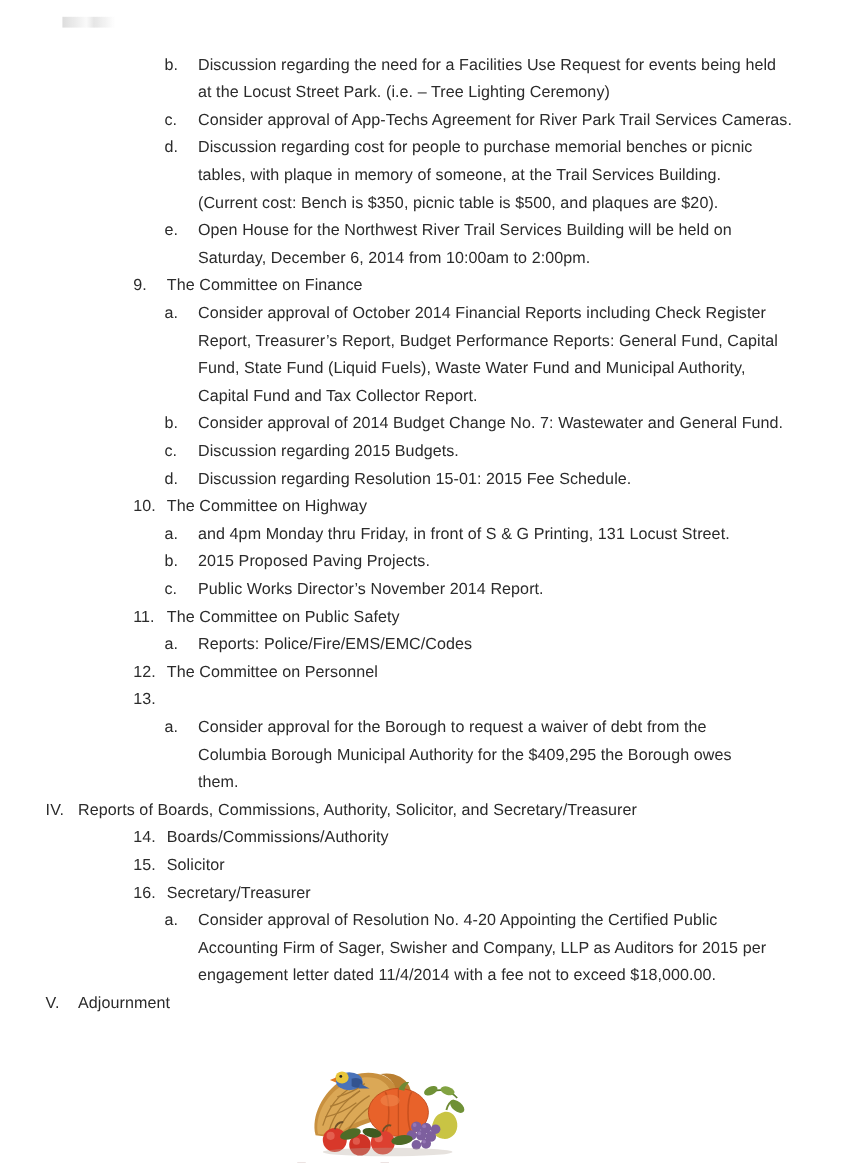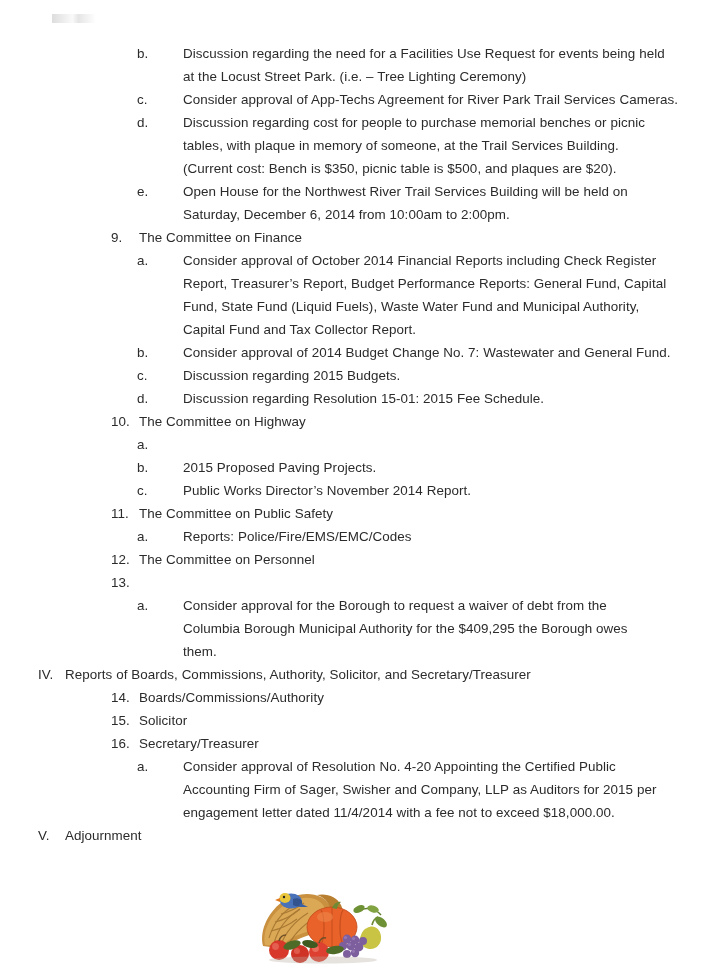--- a/index.html
+++ b/index.html
@@ -93,21 +93,20 @@
 
   
   .lvl-alpha {
     padding-left: 137px;
   }
   .lvl-alpha > .marker {
     width: 28px;
   }
   .lvl-alpha > .body {
     padding-right: 24px;
-    margin-left: 18px;
   }
 
   
   .banner {
     position: absolute;
     left: 0;
     top: 884px;
     width: 583px;
     height: 85px;
     display: flex;
@@ -211,20 +210,21 @@
       </div>
       <div class="item lvl-num">
         <span class="marker">10.</span>
         <span class="body">
           <span class="line">The Committee on Highway</span>
         </span>
       </div>
       <div class="item lvl-alpha">
         <span class="marker">a.</span>
         <span class="body">
+          <span class="line">and 4pm Monday thru Friday, in front of S &amp; G Printing, 131 Locust Street.</span>
         </span>
       </div>
       <div class="item lvl-alpha">
         <span class="marker">b.</span>
         <span class="body">
           <span class="line">2015 Proposed Paving Projects.</span>
         </span>
       </div>
       <div class="item lvl-alpha">
         <span class="marker">c.</span>

